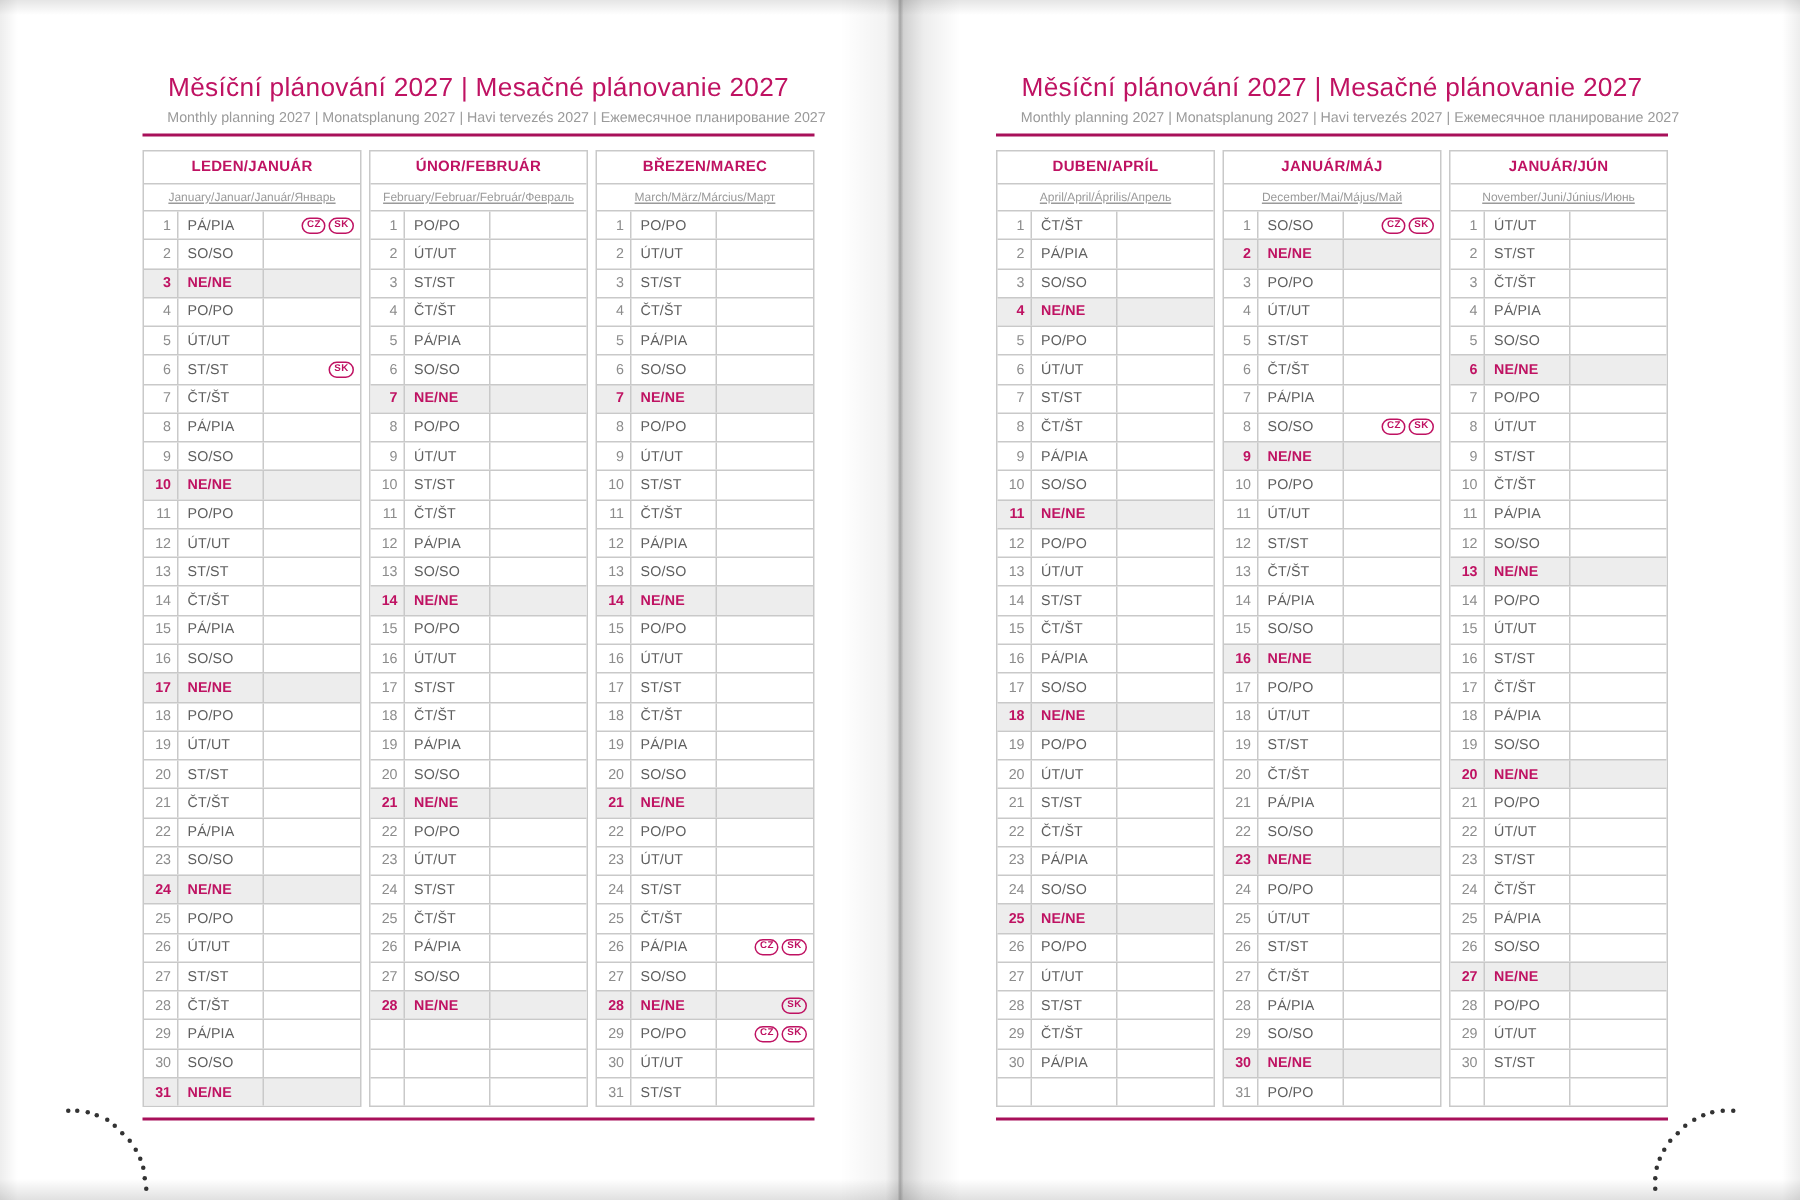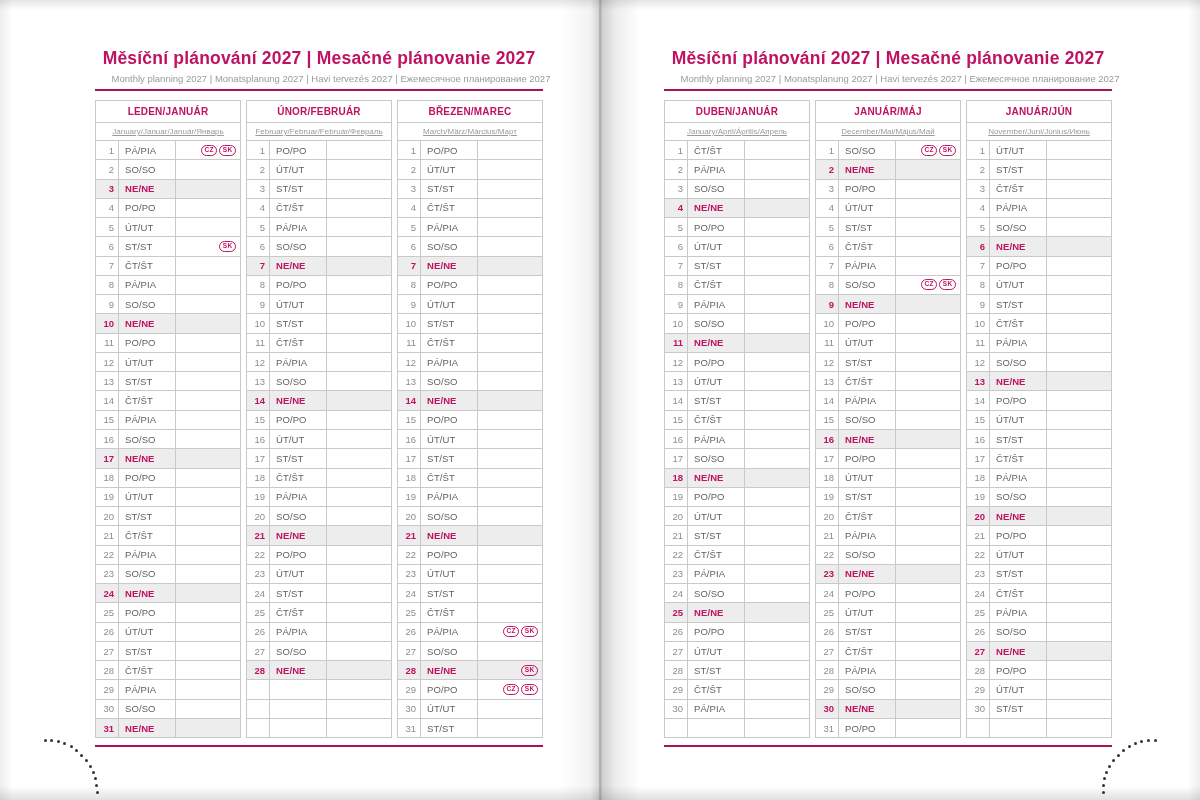--- a/index.html
+++ b/index.html
@@ -24,21 +24,21 @@
   .gutter{position:absolute;left:560px;top:0;width:80px;height:800px;pointer-events:none;
     background:linear-gradient(to right,
       rgba(0,0,0,0) 0%,rgba(0,0,0,0.05) 38%,rgba(0,0,0,0.16) 48%,
       rgba(90,90,90,0.55) 50%,rgba(0,0,0,0.18) 53%,rgba(0,0,0,0.07) 70%,rgba(0,0,0,0) 100%);}
 
   .half{position:absolute;top:48px;width:448px;height:712px;}
   .half.left{left:95px;}
   .half.right{left:664px;}
 
   .p-title{position:absolute;top:0;left:0;width:100%;text-align:center;
-    color:var(--accent);font-weight:bold;font-size:17.5px;letter-spacing:0.2px;}
+    color:var(--accent);font-weight:normal;font-size:17.5px;letter-spacing:0.2px;}
   .p-sub{position:absolute;top:25px;left:12px;width:100%;text-align:center;
     color:var(--muted);font-size:9.5px;}
   .p-rule{position:absolute;top:41px;left:0;width:100%;height:2px;background:var(--rule);}
   .p-bottomrule{position:absolute;top:697px;left:0;width:100%;height:2px;background:var(--rule);}
 
   .tables{position:absolute;top:52px;left:0;width:100%;display:flex;gap:5px;}
   .mtable{width:176px;height:638px;box-sizing:border-box;border:1px solid var(--grid);
     display:flex;flex-direction:column;background:#fff;}
   .m-head{height:21px;line-height:21px;text-align:center;border-bottom:1px solid var(--grid);
     color:var(--accent);font-weight:bold;font-size:10px;letter-spacing:0.2px;}
@@ -575,22 +575,22 @@
   </div>
   <div class="p-bottomrule"></div>
 </div>
 
 <div class="half right">
   <div class="p-title">Měsíční plánování 2027 | Mesačné plánovanie 2027</div>
   <div class="p-sub">Monthly planning 2027 | Monatsplanung 2027 | Havi tervezés 2027 | Ежемесячное планирование 2027</div>
   <div class="p-rule"></div>
   <div class="tables">
     <div class="mtable">
-      <div class="m-head">DUBEN/JANUÁR</div>
-      <div class="m-subhead">January/April/Április/Апрель</div>
+      <div class="m-head">DUBEN/APRÍL</div>
+      <div class="m-subhead">April/April/Április/Апрель</div>
       <div class="m-body">
           <div class="row">
             <div class="cell num">1</div>
             <div class="cell day">ČT/ŠT</div>
             <div class="cell note"></div>
           </div>
           <div class="row">
             <div class="cell num">2</div>
             <div class="cell day">PÁ/PIA</div>
             <div class="cell note"></div>

